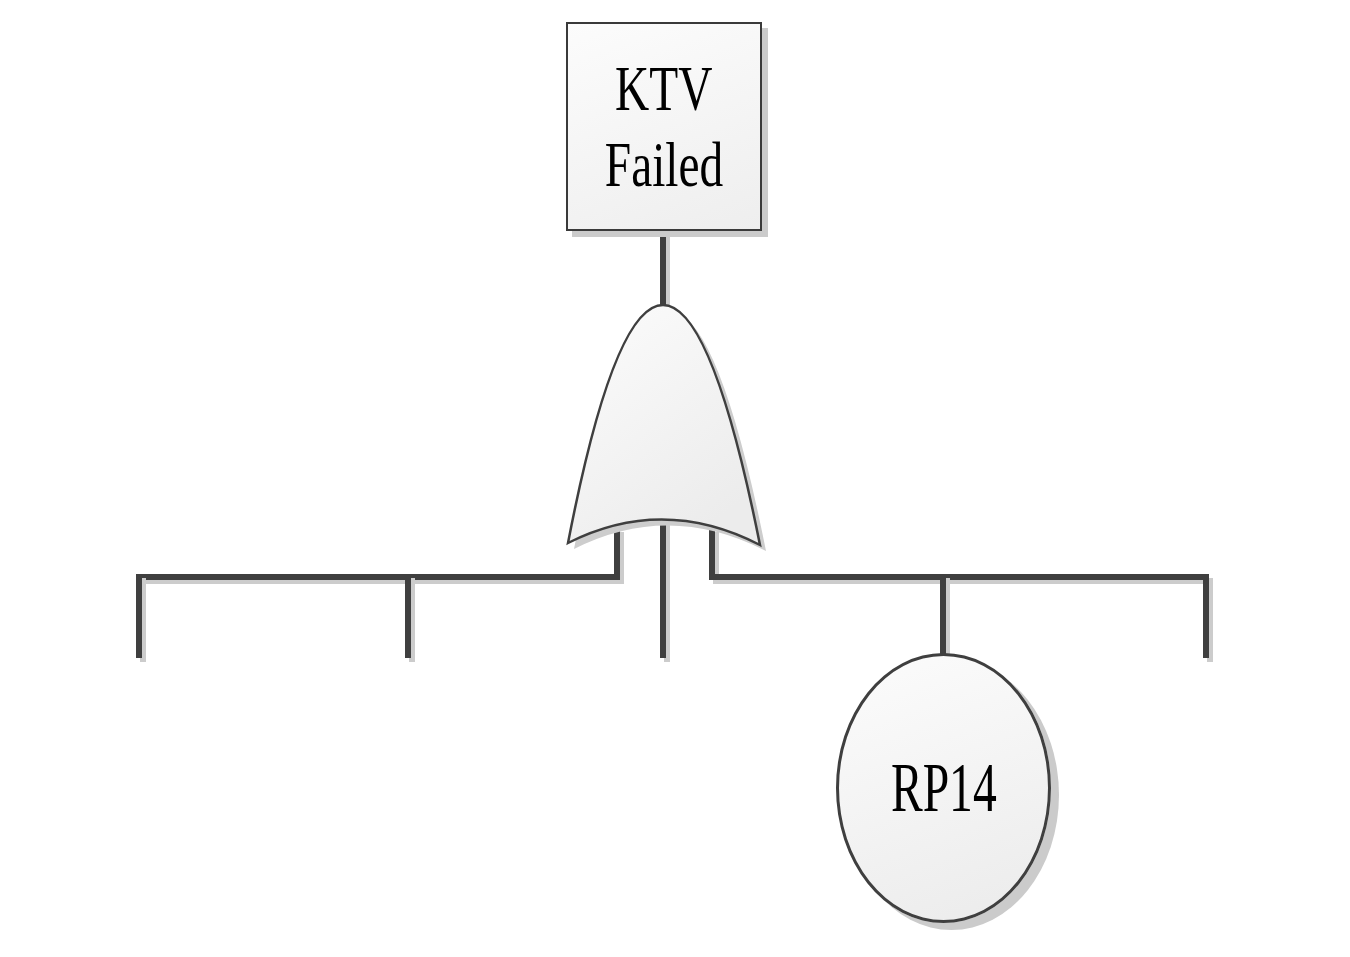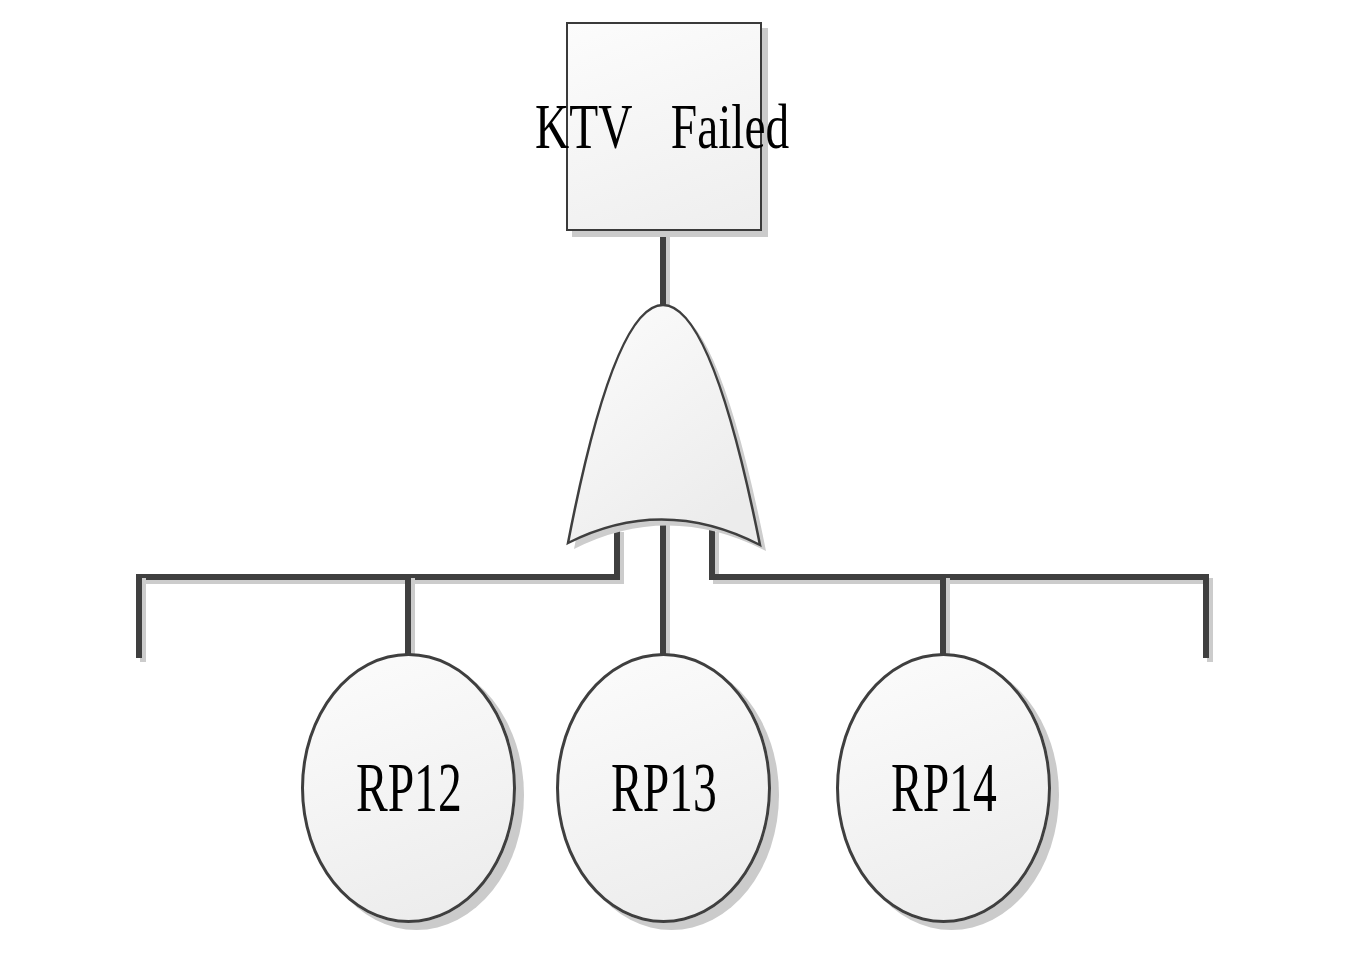--- a/index.html
+++ b/index.html
@@ -34,21 +34,21 @@
     border: 2px solid #3a3a3a;
     background: linear-gradient(160deg, #fcfcfc 0%, #eeeeee 100%);
     box-shadow: 6px 6px 0 0 #cbcbcb;
     display: flex;
     align-items: center;
     justify-content: center;
     z-index: 2;
   }
   .top-box .box-label {
     display: flex;
-    flex-direction: row;
+    flex-direction: column;
     align-items: center;
     font-size: 64px;
     line-height: 76px;
     white-space: nowrap;
   }
   .top-box .box-label span {
     display: inline-block;
     transform: scaleX(0.74);
   }
 
@@ -115,23 +115,17 @@
   <div class="line" style="left:660px; top:520px; width:6px; height:138px;"></div>
 
   <div class="line" style="left:136px; top:574px; width:484px; height:6px;"></div>
   <div class="line" style="left:709px; top:574px; width:500px; height:6px;"></div>
 
   <div class="line" style="left:136px; top:574px; width:6px; height:84px;"></div>
   <div class="line" style="left:405px; top:574px; width:6px; height:84px;"></div>
   <div class="line" style="left:940px; top:574px; width:6px; height:84px;"></div>
   <div class="line" style="left:1203px; top:574px; width:6px; height:84px;"></div>
 
-  <div class="event-ellipse" style="left:301px;">
-    <span class="event-label">RP12</span>
-  </div>
-  <div class="event-ellipse" style="left:556px;">
-    <span class="event-label">RP13</span>
-  </div>
   <div class="event-ellipse" style="left:836px;">
     <span class="event-label">RP14</span>
   </div>
 
 </div>
 
 </body></html>

